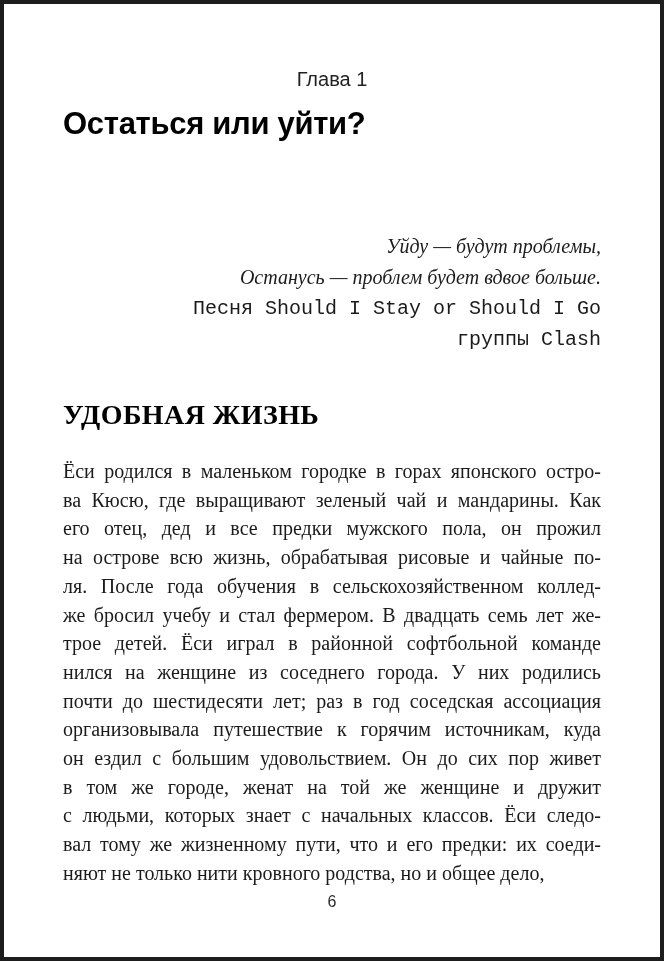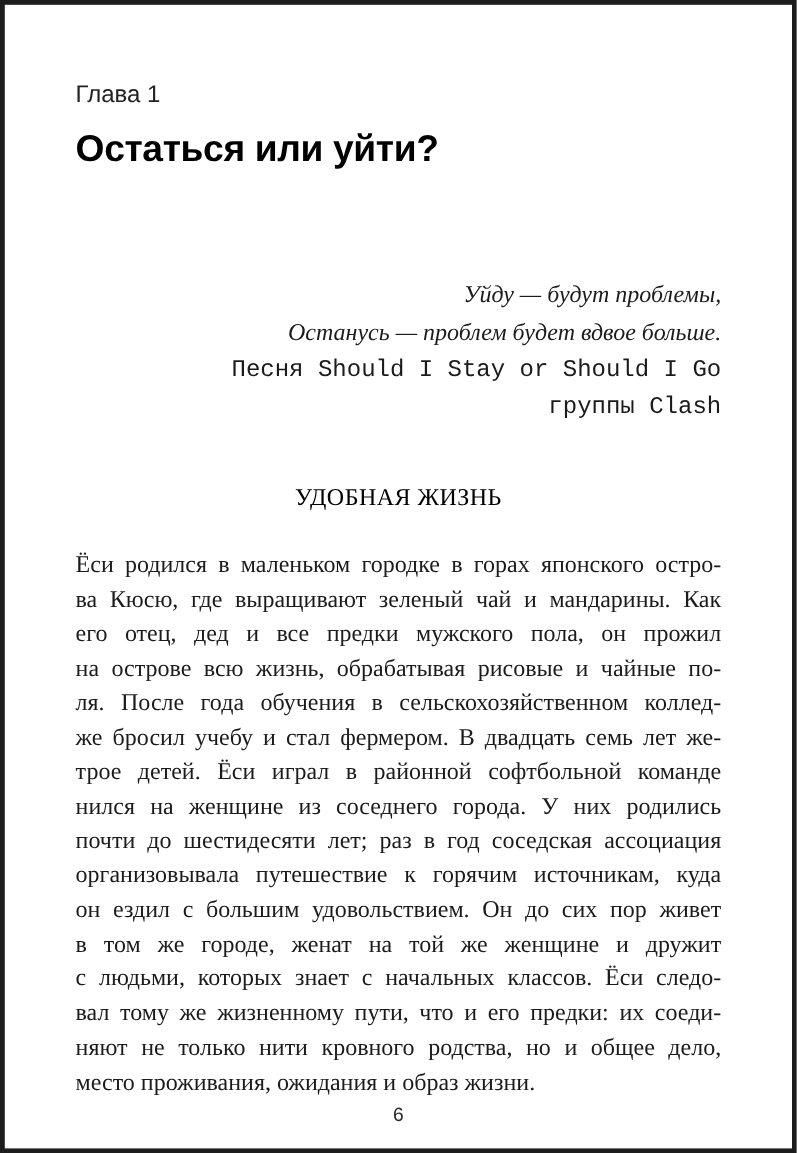--- a/index.html
+++ b/index.html
@@ -15,20 +15,21 @@
     height:961px;
     box-sizing:border-box;
     border:4px solid var(--frame);
     background:var(--paper);
     padding:0 59px;
     overflow:hidden;
     color:var(--ink);
   }
   .chapter-label{
     margin-top:63px;
+    text-align:center;
     font-family:"Liberation Sans", sans-serif;
     font-size:20px;
     line-height:24px;
     font-weight:400;
     color:#222222;
   }
   .chapter-title{
     margin:14px 0 0 0;
     font-family:"Liberation Sans", sans-serif;
     font-size:31px;
@@ -48,25 +49,24 @@
     font-style:italic;
     text-align:right;
   }
   .epigraph-attr > div{
     text-align:right;
     font-style:normal;
     font-family:Liberation Mono, monospace;
   }
   .section-heading{
     margin:47px 0 0 0;
-    text-align:center;
     font-family:"Liberation Serif", serif;
-    font-size:20px;
+    font-size:28px;
     line-height:26px;
-    font-weight:400;
+    font-weight:700;
     letter-spacing:0.4px;
     color:#000000;
   }
   .body-text{
     margin-top:29px;
     font-family:"Liberation Serif", serif;
     font-size:20px;
     line-height:28.7px;
   }
   .body-text > div{
@@ -117,18 +117,17 @@
       <div>же бросил учебу и стал фермером. В двадцать семь лет же-</div>
       <div>трое детей. Ёси играл в районной софтбольной команде</div>
       <div>нился на женщине из соседнего города. У них родились</div>
       <div>почти до шестидесяти лет; раз в год соседская ассоциация</div>
       <div>организовывала путешествие к горячим источникам, куда</div>
       <div>он ездил с большим удовольствием. Он до сих пор живет</div>
       <div>в том же городе, женат на той же женщине и дружит</div>
       <div>с людьми, которых знает с начальных классов. Ёси следо-</div>
       <div>вал тому же жизненному пути, что и его предки: их соеди-</div>
       <div>няют не только нити кровного родства, но и общее дело,</div>
-      <div>место проживания, ожидания и образ жизни.</div>
     </div>
 
   <div class="folio">6</div>
 
 </div>
 
 </body></html>

